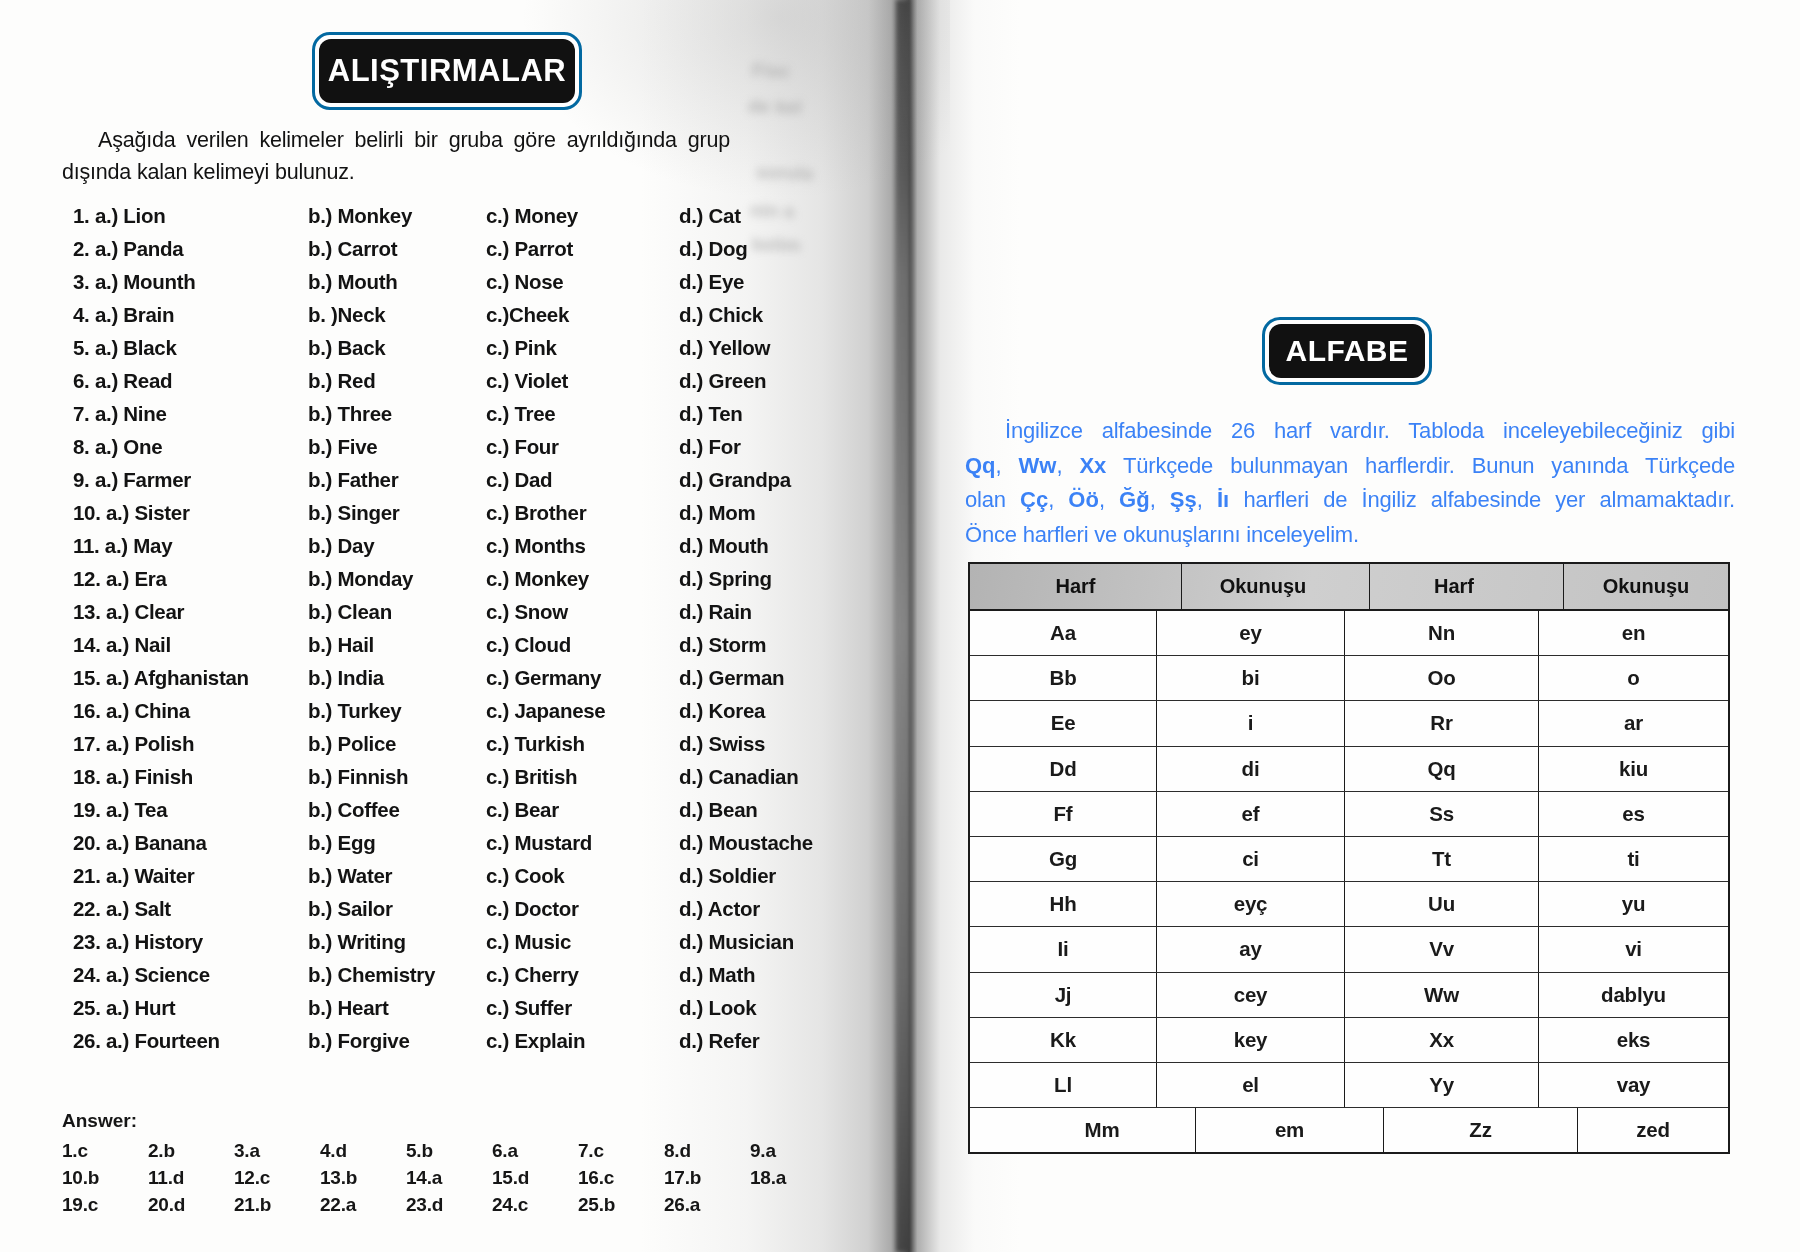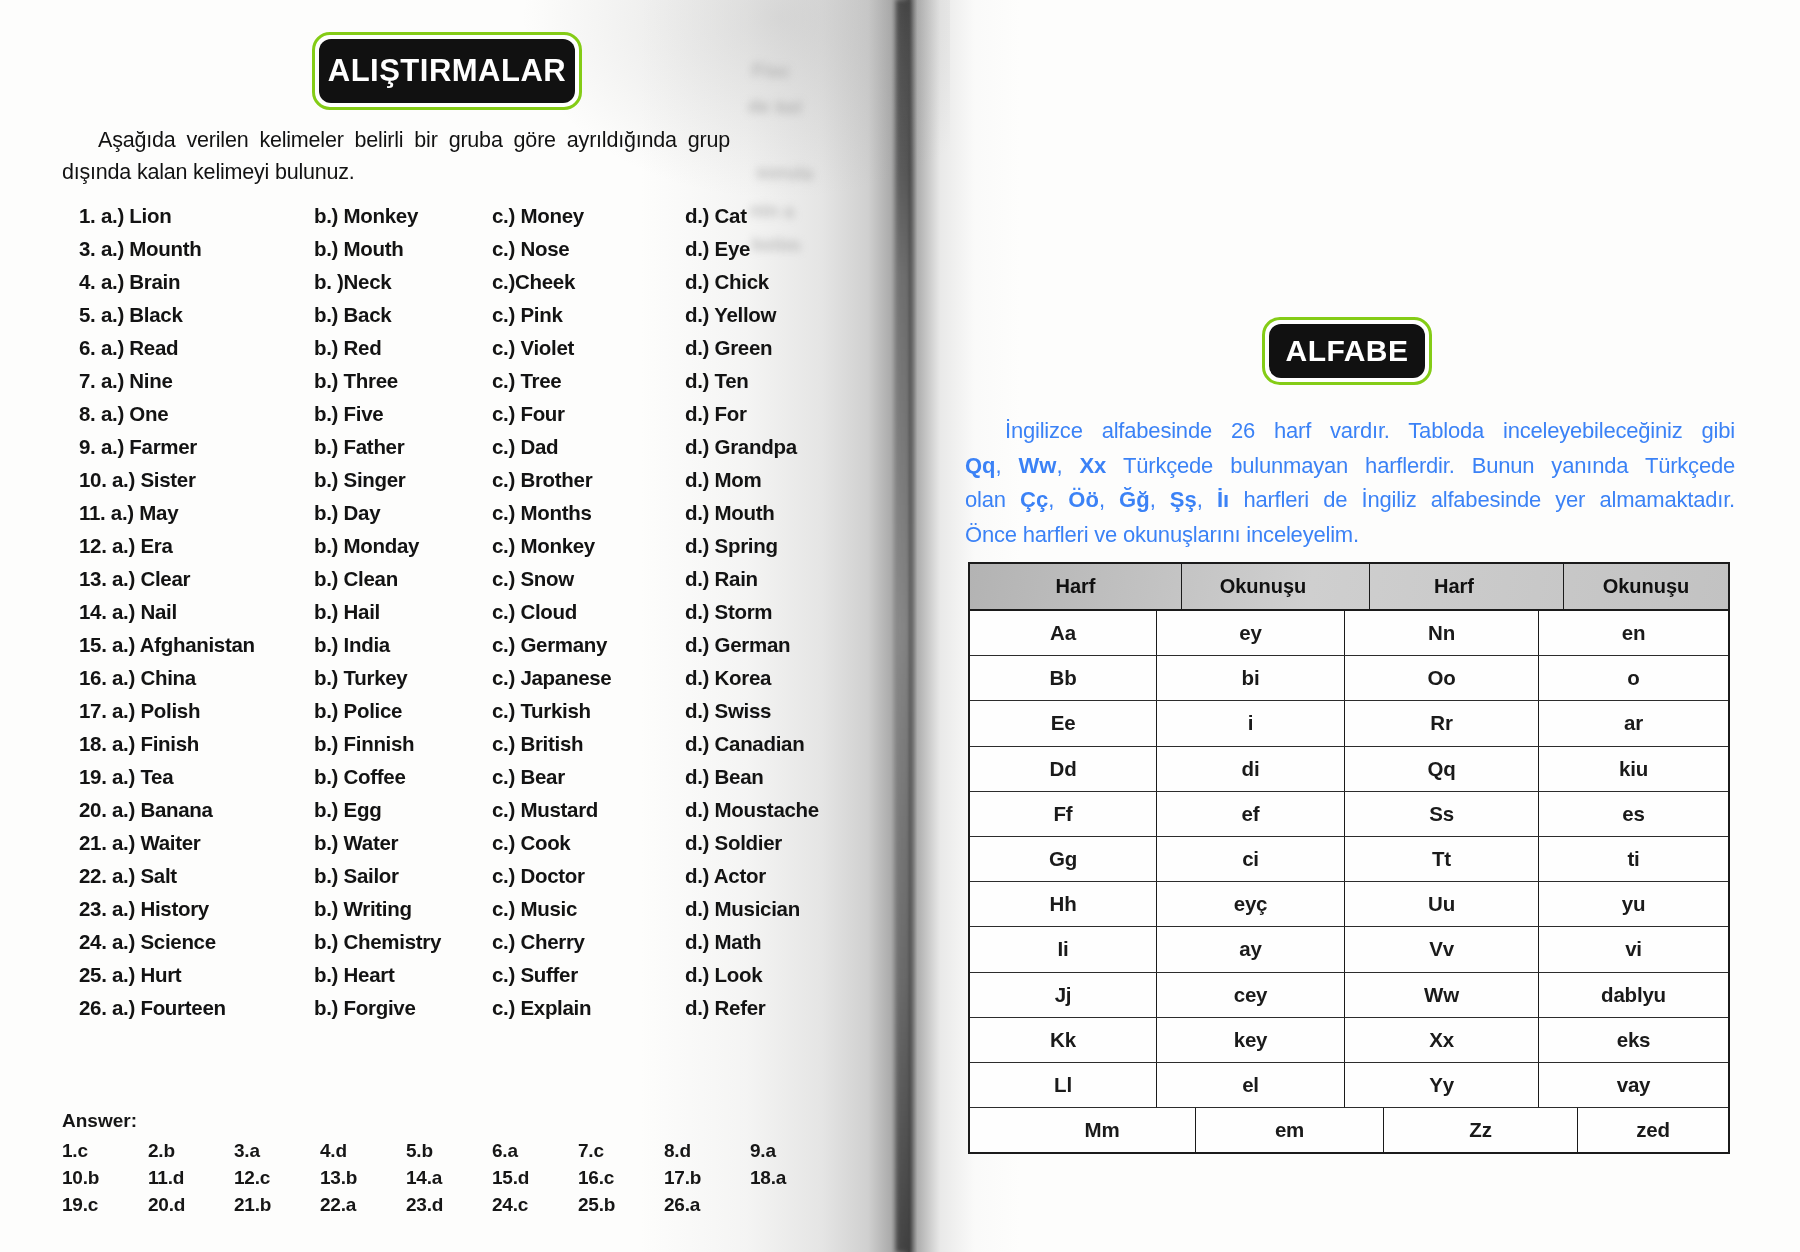--- a/index.html
+++ b/index.html
@@ -25,35 +25,35 @@
     background:linear-gradient(180deg,#2e2e2e 0%,#6f6f6f 22%,#8a8a8a 50%,#6a6a6a 78%,#3c3c3c 100%);
     opacity:.85;}
   .top-wash{position:absolute;left:520px;top:-60px;width:430px;height:260px;pointer-events:none;
     background:radial-gradient(ellipse at 60% 30%,rgba(160,160,160,0.30),rgba(160,160,160,0) 70%);}
 
   
   .ghost{position:absolute;font-weight:bold;font-size:19px;color:#8f8f8f;
          filter:blur(4px);opacity:.55;transform:rotate(1.5deg);white-space:nowrap;}
 
   
-  .badge{position:absolute;border:3px solid #84cc16;border-radius:18px;background:#ffffff;
+  .badge{position:absolute;border:3px solid #0369a1;border-radius:18px;background:#ffffff;
          padding:4px;box-sizing:border-box;}
   .badge-inner{width:100%;height:100%;background:#111111;border-radius:12px;
          display:flex;align-items:center;justify-content:center;}
   .badge-inner span{color:#ffffff;font-weight:bold;letter-spacing:.5px;}
   .badge-left{left:312px;top:32px;width:270px;height:78px;}
   .badge-left span{font-size:31px;}
   .badge-right{left:1262px;top:317px;width:170px;height:68px;}
   .badge-right span{font-size:30px;}
 
   
   .intro{position:absolute;left:62px;top:124px;width:668px;font-size:21.5px;
          line-height:32px;letter-spacing:-.2px;color:#121212;}
   .intro .l1{text-align:justify;text-align-last:justify;text-indent:36px;}
-  .ex-list{position:absolute;left:79px;top:199px;width:700px;}
+  .ex-list{position:absolute;left:73px;top:199px;width:700px;}
   .ex-row{display:grid;grid-template-columns:235px 178px 193px 1fr;height:33px;align-items:center;}
   .ex-cell{font-weight:bold;font-size:20.5px;letter-spacing:-.3px;white-space:nowrap;color:#131313;}
   .answers-label{position:absolute;left:62px;top:1110px;font-weight:bold;font-size:19px;}
   .ans-list{position:absolute;left:62px;top:1137px;width:760px;}
   .ans-row{display:grid;grid-template-columns:repeat(9,86px);height:27px;align-items:center;}
   .ans-cell{font-weight:bold;font-size:19px;letter-spacing:-.2px;}
 
   
   .alfabe-par{position:absolute;left:965px;top:414px;width:770px;font-size:22px;
          line-height:34.5px;letter-spacing:-.2px;color:#3b82f6;}
@@ -106,20 +106,26 @@
     </div>
 
     <div class="ex-list" id="ex-list">
         <div class="ex-row">
           <div class="ex-cell">1. a.) Lion</div>
           <div class="ex-cell">b.) Monkey</div>
           <div class="ex-cell">c.) Money</div>
           <div class="ex-cell">d.) Cat</div>
         </div>
         <div class="ex-row">
+          <div class="ex-cell">2. a.) Panda</div>
+          <div class="ex-cell">b.) Carrot</div>
+          <div class="ex-cell">c.) Parrot</div>
+          <div class="ex-cell">d.) Dog</div>
+        </div>
+        <div class="ex-row">
           <div class="ex-cell">3. a.) Mounth</div>
           <div class="ex-cell">b.) Mouth</div>
           <div class="ex-cell">c.) Nose</div>
           <div class="ex-cell">d.) Eye</div>
         </div>
         <div class="ex-row">
           <div class="ex-cell">4. a.) Brain</div>
           <div class="ex-cell">b. )Neck</div>
           <div class="ex-cell">c.)Cheek</div>
           <div class="ex-cell">d.) Chick</div>

